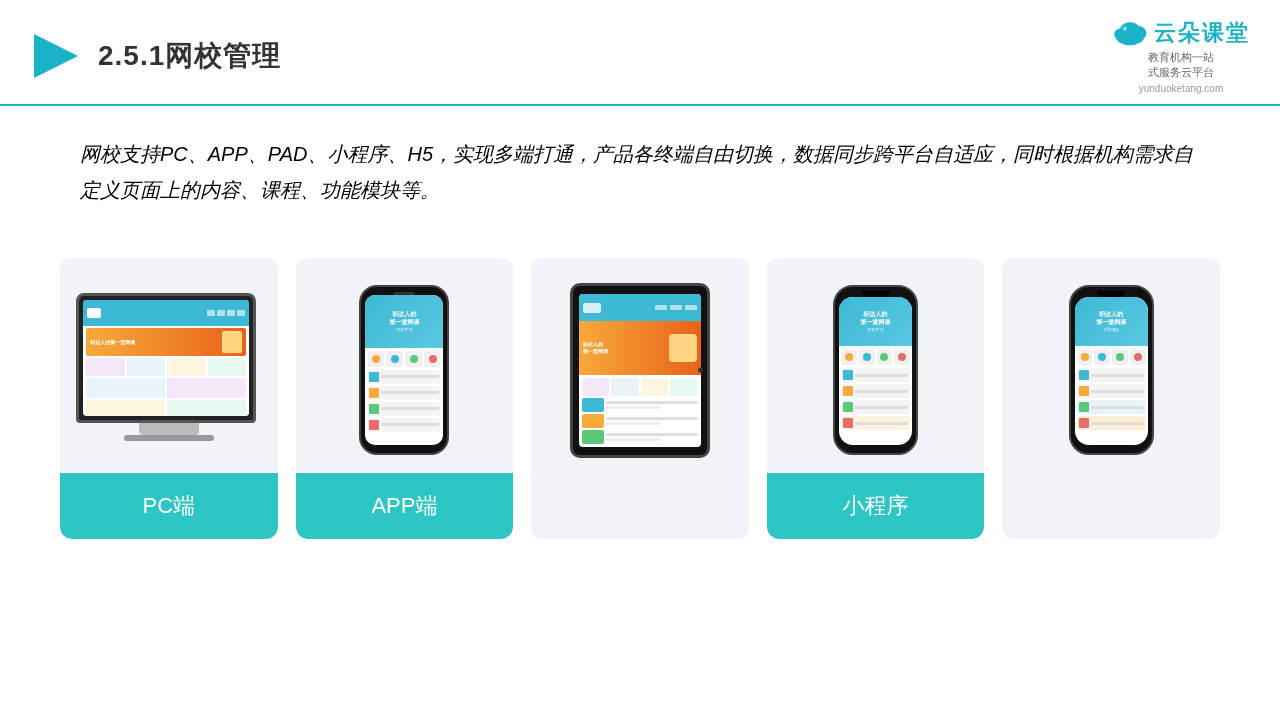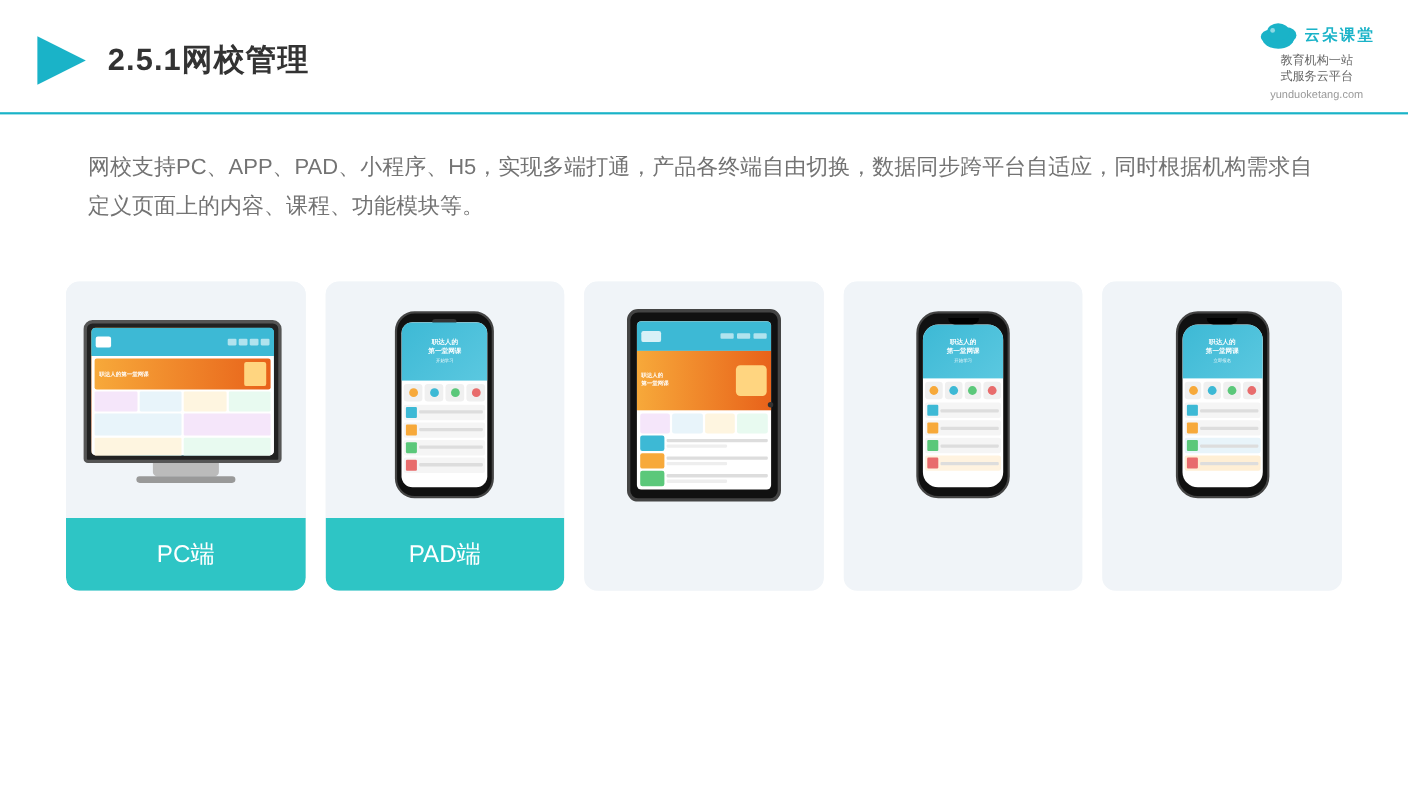--- a/index.html
+++ b/index.html
@@ -40,42 +40,43 @@
       flex-direction: column;
       align-items: center;
       gap: 2px;
     }
     .logo-cloud {
       display: flex;
       align-items: center;
       gap: 6px;
     }
     .logo-text-main {
-      font-size: 14px;
+      font-size: 22px;
       font-weight: bold;
       color: #1ab3c8;
       letter-spacing: 2px;
     }
     .logo-sub {
       font-size: 11px;
       color: #666;
       text-align: center;
       line-height: 1.4;
     }
     .logo-url {
       font-size: 10px;
       color: #999;
     }
 
     
     .description {
       padding: 30px 80px 10px 80px;
       font-size: 20px;
-      color: #737373;
+      color: #000000;
       line-height: 1.8;
+      font-style: italic;
     }
 
     
     .cards-container {
       display: flex;
       justify-content: flex-start;
       gap: 18px;
       padding: 30px 60px;
       margin-top: 10px;
     }
@@ -615,21 +616,21 @@
               </div>
               <div class="phone-course-item">
                 <div class="phone-course-thumb" style="background:#e86c6c;"></div>
                 <div class="phone-course-line"></div>
               </div>
             </div>
           </div>
         </div>
       </div>
     </div>
-    <div class="card-label">PAD端</div>
+    <div class="card-label">APP端</div>
   </div>
 
   <div class="card">
     <div class="card-image-area">
       <div class="tablet-mockup">
         <div class="tablet-screen">
           <div class="tablet-screen-header">
             <div class="tablet-logo"></div>
             <div class="tablet-nav-items">
               <div class="tablet-nav-item"></div>
@@ -717,20 +718,21 @@
               </div>
               <div class="phone-course-item" style="background:#fff3e0;">
                 <div class="phone-course-thumb" style="background:#e86c6c;"></div>
                 <div class="phone-course-line"></div>
               </div>
             </div>
           </div>
         </div>
       </div>
     </div>
+    <div class="card-label">小程序</div>
   </div>
 
   <div class="card">
     <div class="card-image-area">
       <div class="phone-notch-mockup">
         <div class="phone-notch-screen">
           <div class="phone-screen-header" style="height:33%;">
             <div class="phone-banner-content">
               <div class="phone-banner-title">职达人的<br>第一堂网课</div>
               <div class="phone-banner-subtitle">立即报名</div>

